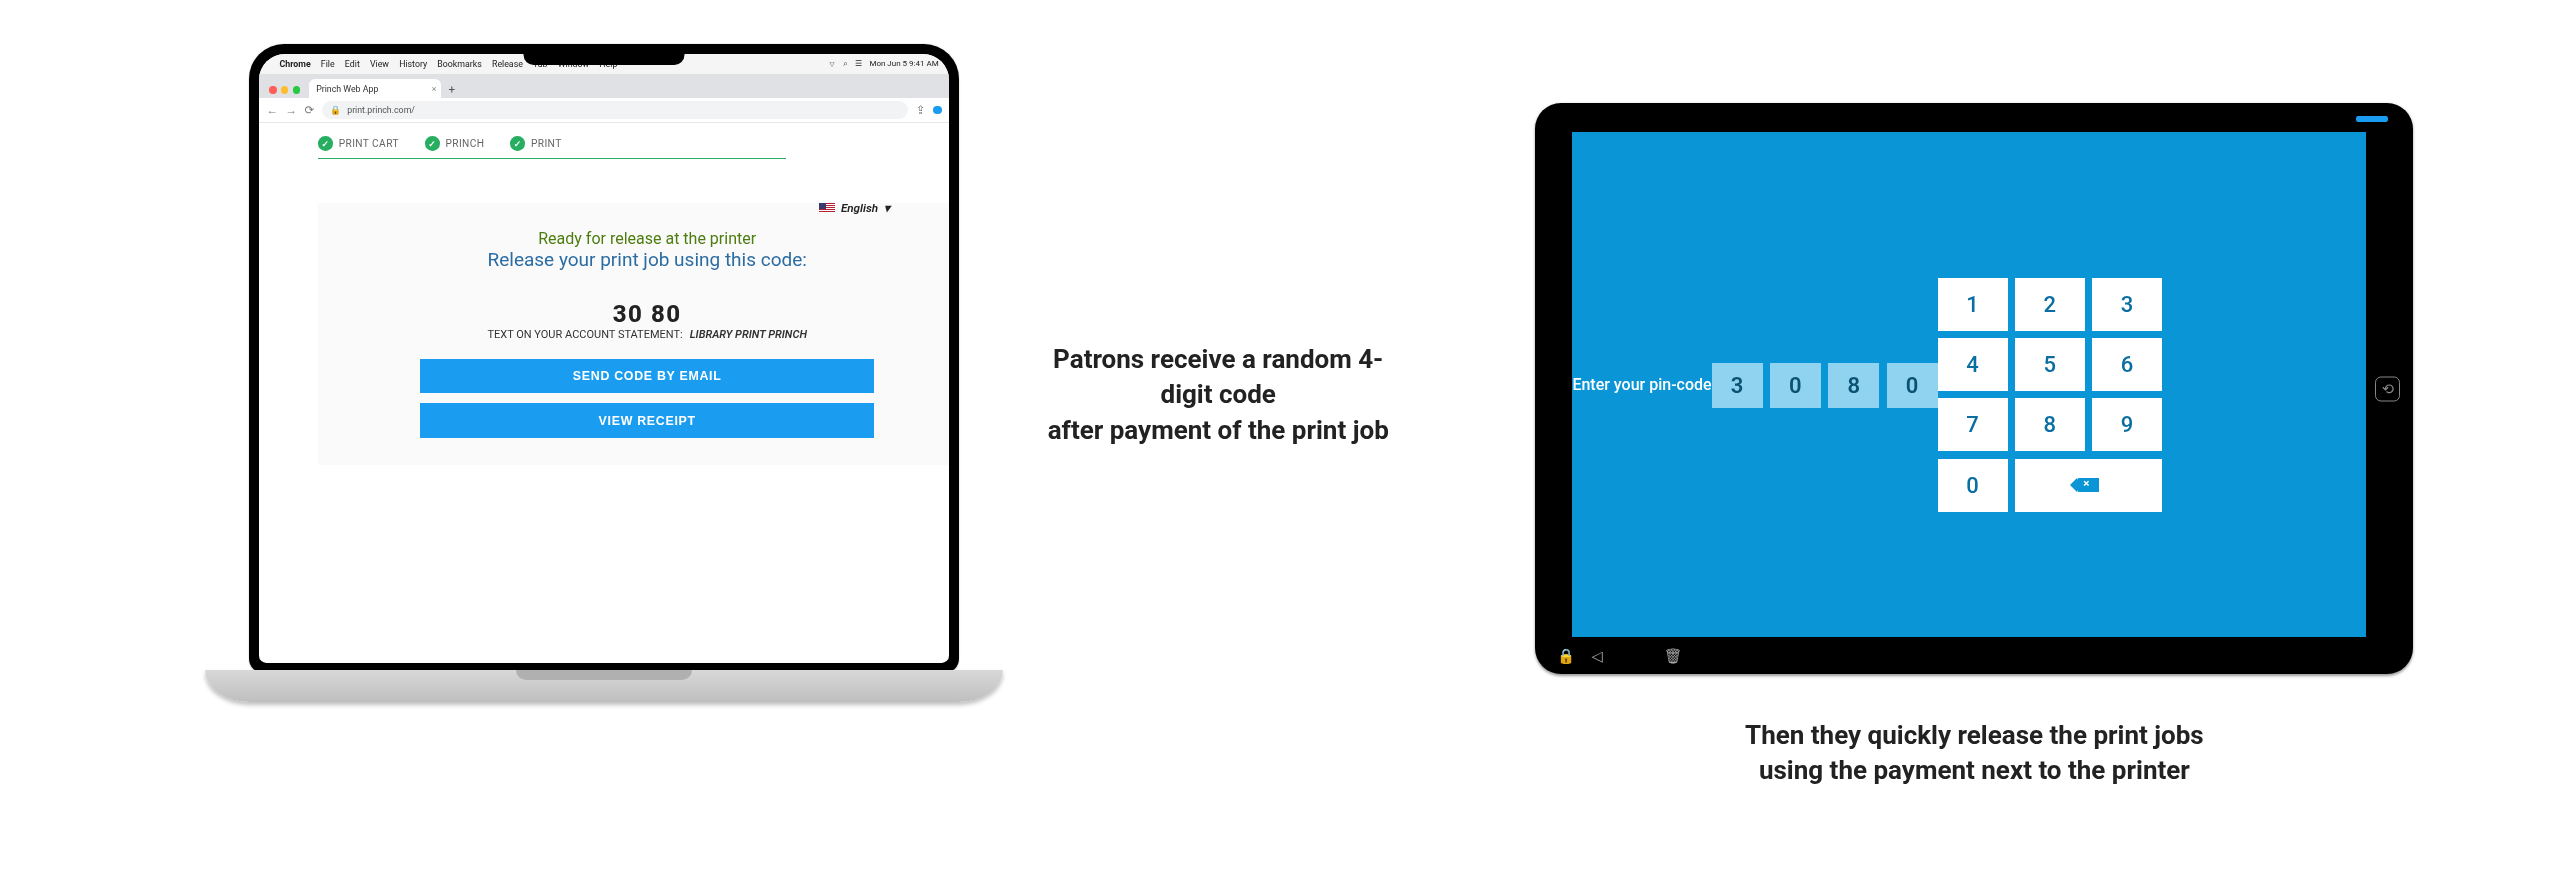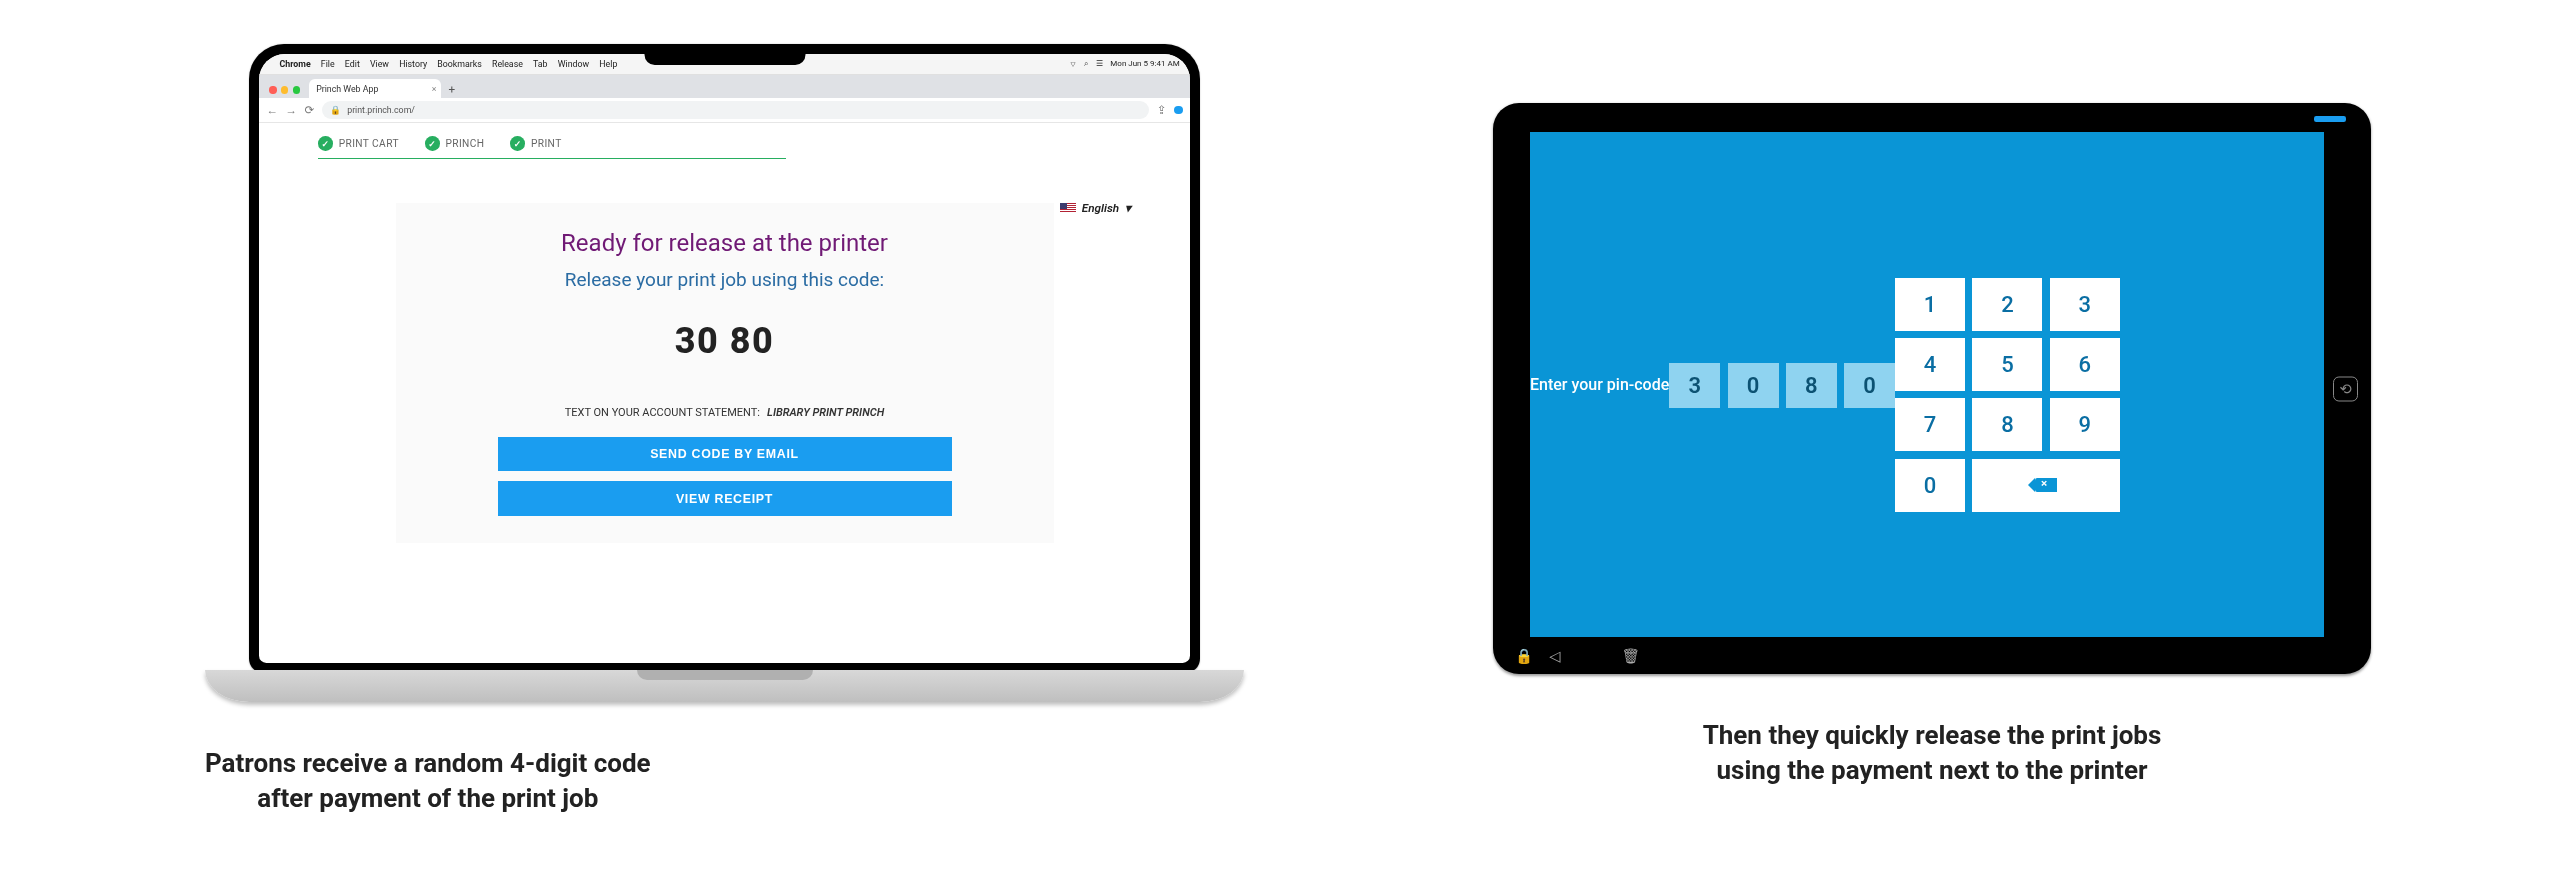--- a/index.html
+++ b/index.html
@@ -12,21 +12,21 @@
   }
   .stage {
     display: flex;
     justify-content: space-between;
     align-items: flex-start;
     padding: 44px 205px 0 205px;
     gap: 146px;
   }
 
   
-  .laptop-wrap { flex:0 0 1039px; display:flex; flex-direction:column; align-items:flex-start; }
+  .laptop-wrap { flex:0 0 1039px; display:flex; flex-direction:row; align-items:center;gap:44px; }
   .laptop-body {
     width: 1039px;
     height: 658px;
     position: relative;
   }
   .laptop-screen-frame {
     position:absolute;
     left: 44px; right:44px; top:0; bottom:29px;
     background:#000;
     border-radius: 35px 35px 14.6px 14.6px;
@@ -153,23 +153,23 @@
   }
   .flag{width:16px;height:10.2px;background:linear-gradient(#b22234 0 10%,#fff 10% 20%,#b22234 20% 30%,#fff 30% 40%,#b22234 40% 50%,#fff 50% 60%,#b22234 60% 70%,#fff 70% 80%,#b22234 80% 90%,#fff 90% 100%);position:relative;}
   .flag::before{content:"";position:absolute;left:0;top:0;width:7.3px;height:5.9px;background:#3c3b6e;}
   .card {
     margin:44px auto 0 auto;
     width:658px;
     background:#fafafa;
     padding:26px 17.6px 17.6px 17.6px;
     text-align:center;
   }
-  .headline{ color:#701a75; font-size:24px; font-weight:400; margin-bottom:11px;}
+  .headline{ color:#4d7c0f; font-size:16px; font-weight:400; margin-bottom:0;}
   .subhead{ color:#2b6ca3; font-size:19px; font-weight:400; margin-bottom:29px;}
-  .code{ font-size:36px; font-weight:800; color:#222; letter-spacing:1.5px; margin-bottom:44px;}
+  .code{ font-size:24px; font-weight:800; color:#222; letter-spacing:1.5px; }
   .stmt{ font-size:11px; color:#333; margin-bottom:17.6px;}
   .stmt .val{ font-style:italic; font-weight:600; margin-left:4.4px;}
   .btn{
     display:block;
     width:454px;
     margin:0 auto 10.2px auto;
     background:#1a9df0;
     color:#fff;
     font-weight:700;
     font-size:12.4px;

